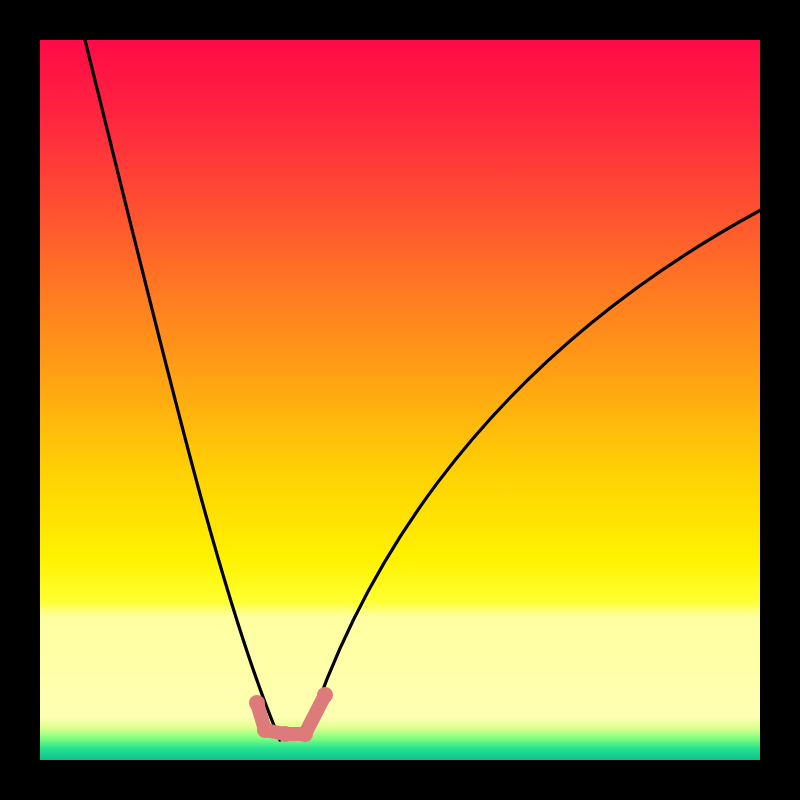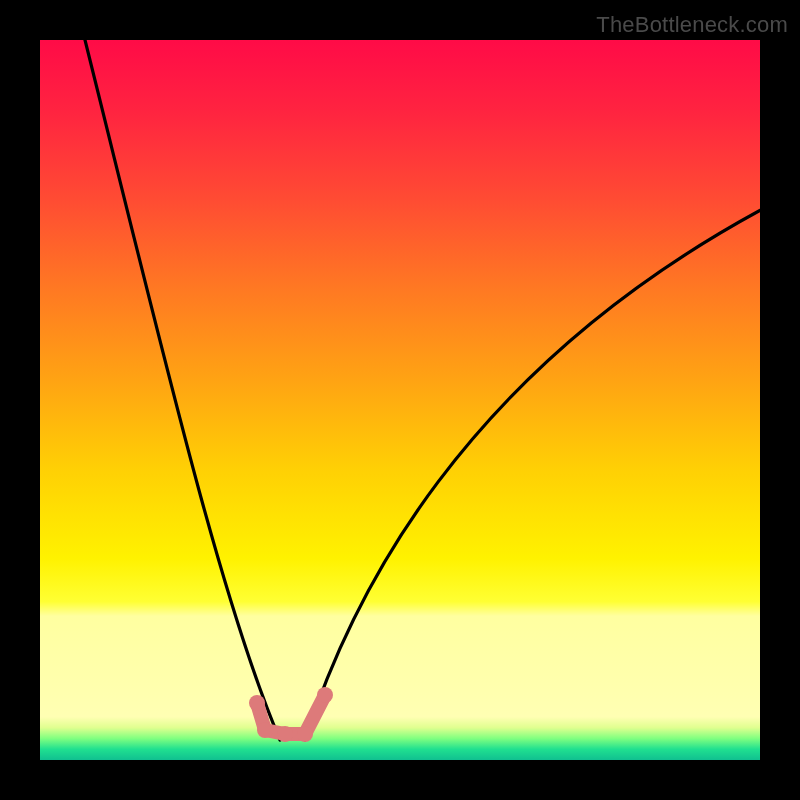--- a/index.html
+++ b/index.html
@@ -80,14 +80,13 @@
       <g id="marker-group">
           <polyline points="217,663 225,690 245,694 265,694 285,655" fill="none" stroke="#dd7a7a" stroke-width="14" stroke-linecap="round" stroke-linejoin="round"></polyline>
           <circle cx="217" cy="663" r="8" fill="#dd7a7a"></circle>
           <circle cx="225" cy="690" r="8" fill="#dd7a7a"></circle>
           <circle cx="245" cy="694" r="8" fill="#dd7a7a"></circle>
           <circle cx="265" cy="694" r="8" fill="#dd7a7a"></circle>
           <circle cx="285" cy="655" r="8" fill="#dd7a7a"></circle>
         </g>
     </svg>
   </div>
-  <div class="watermark">TheBottleneck.com</div>
 </div>
 
 </body></html>

